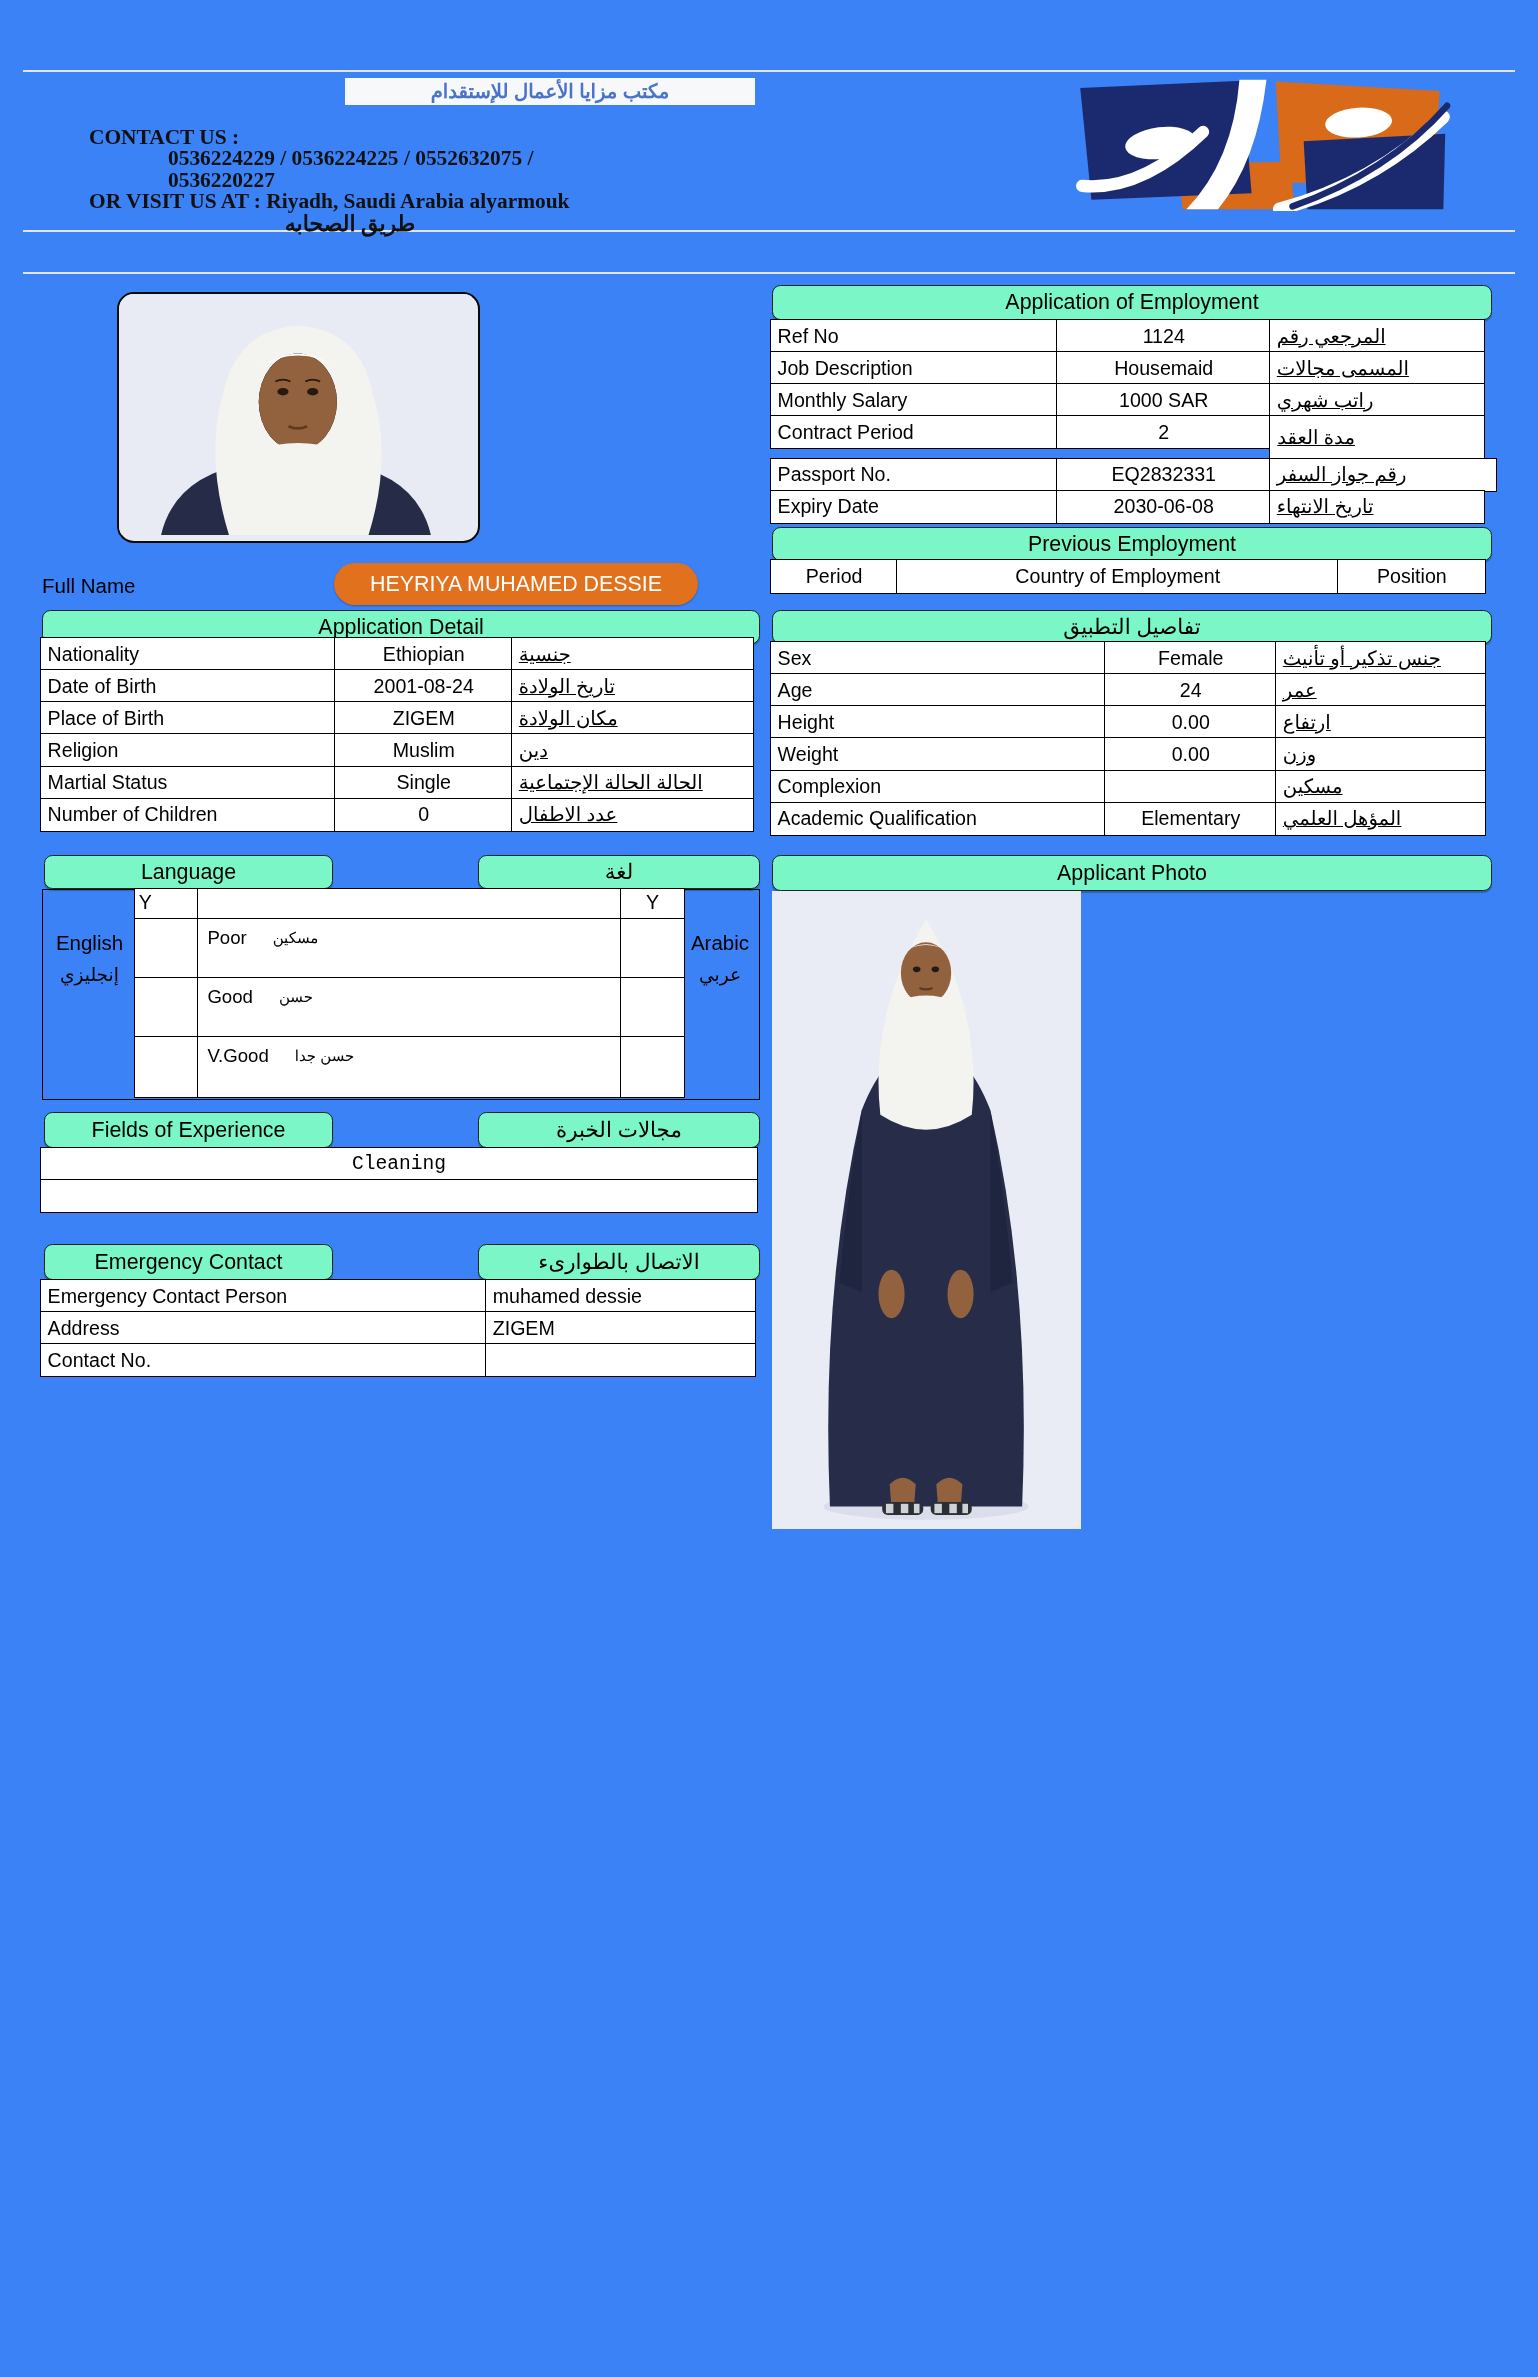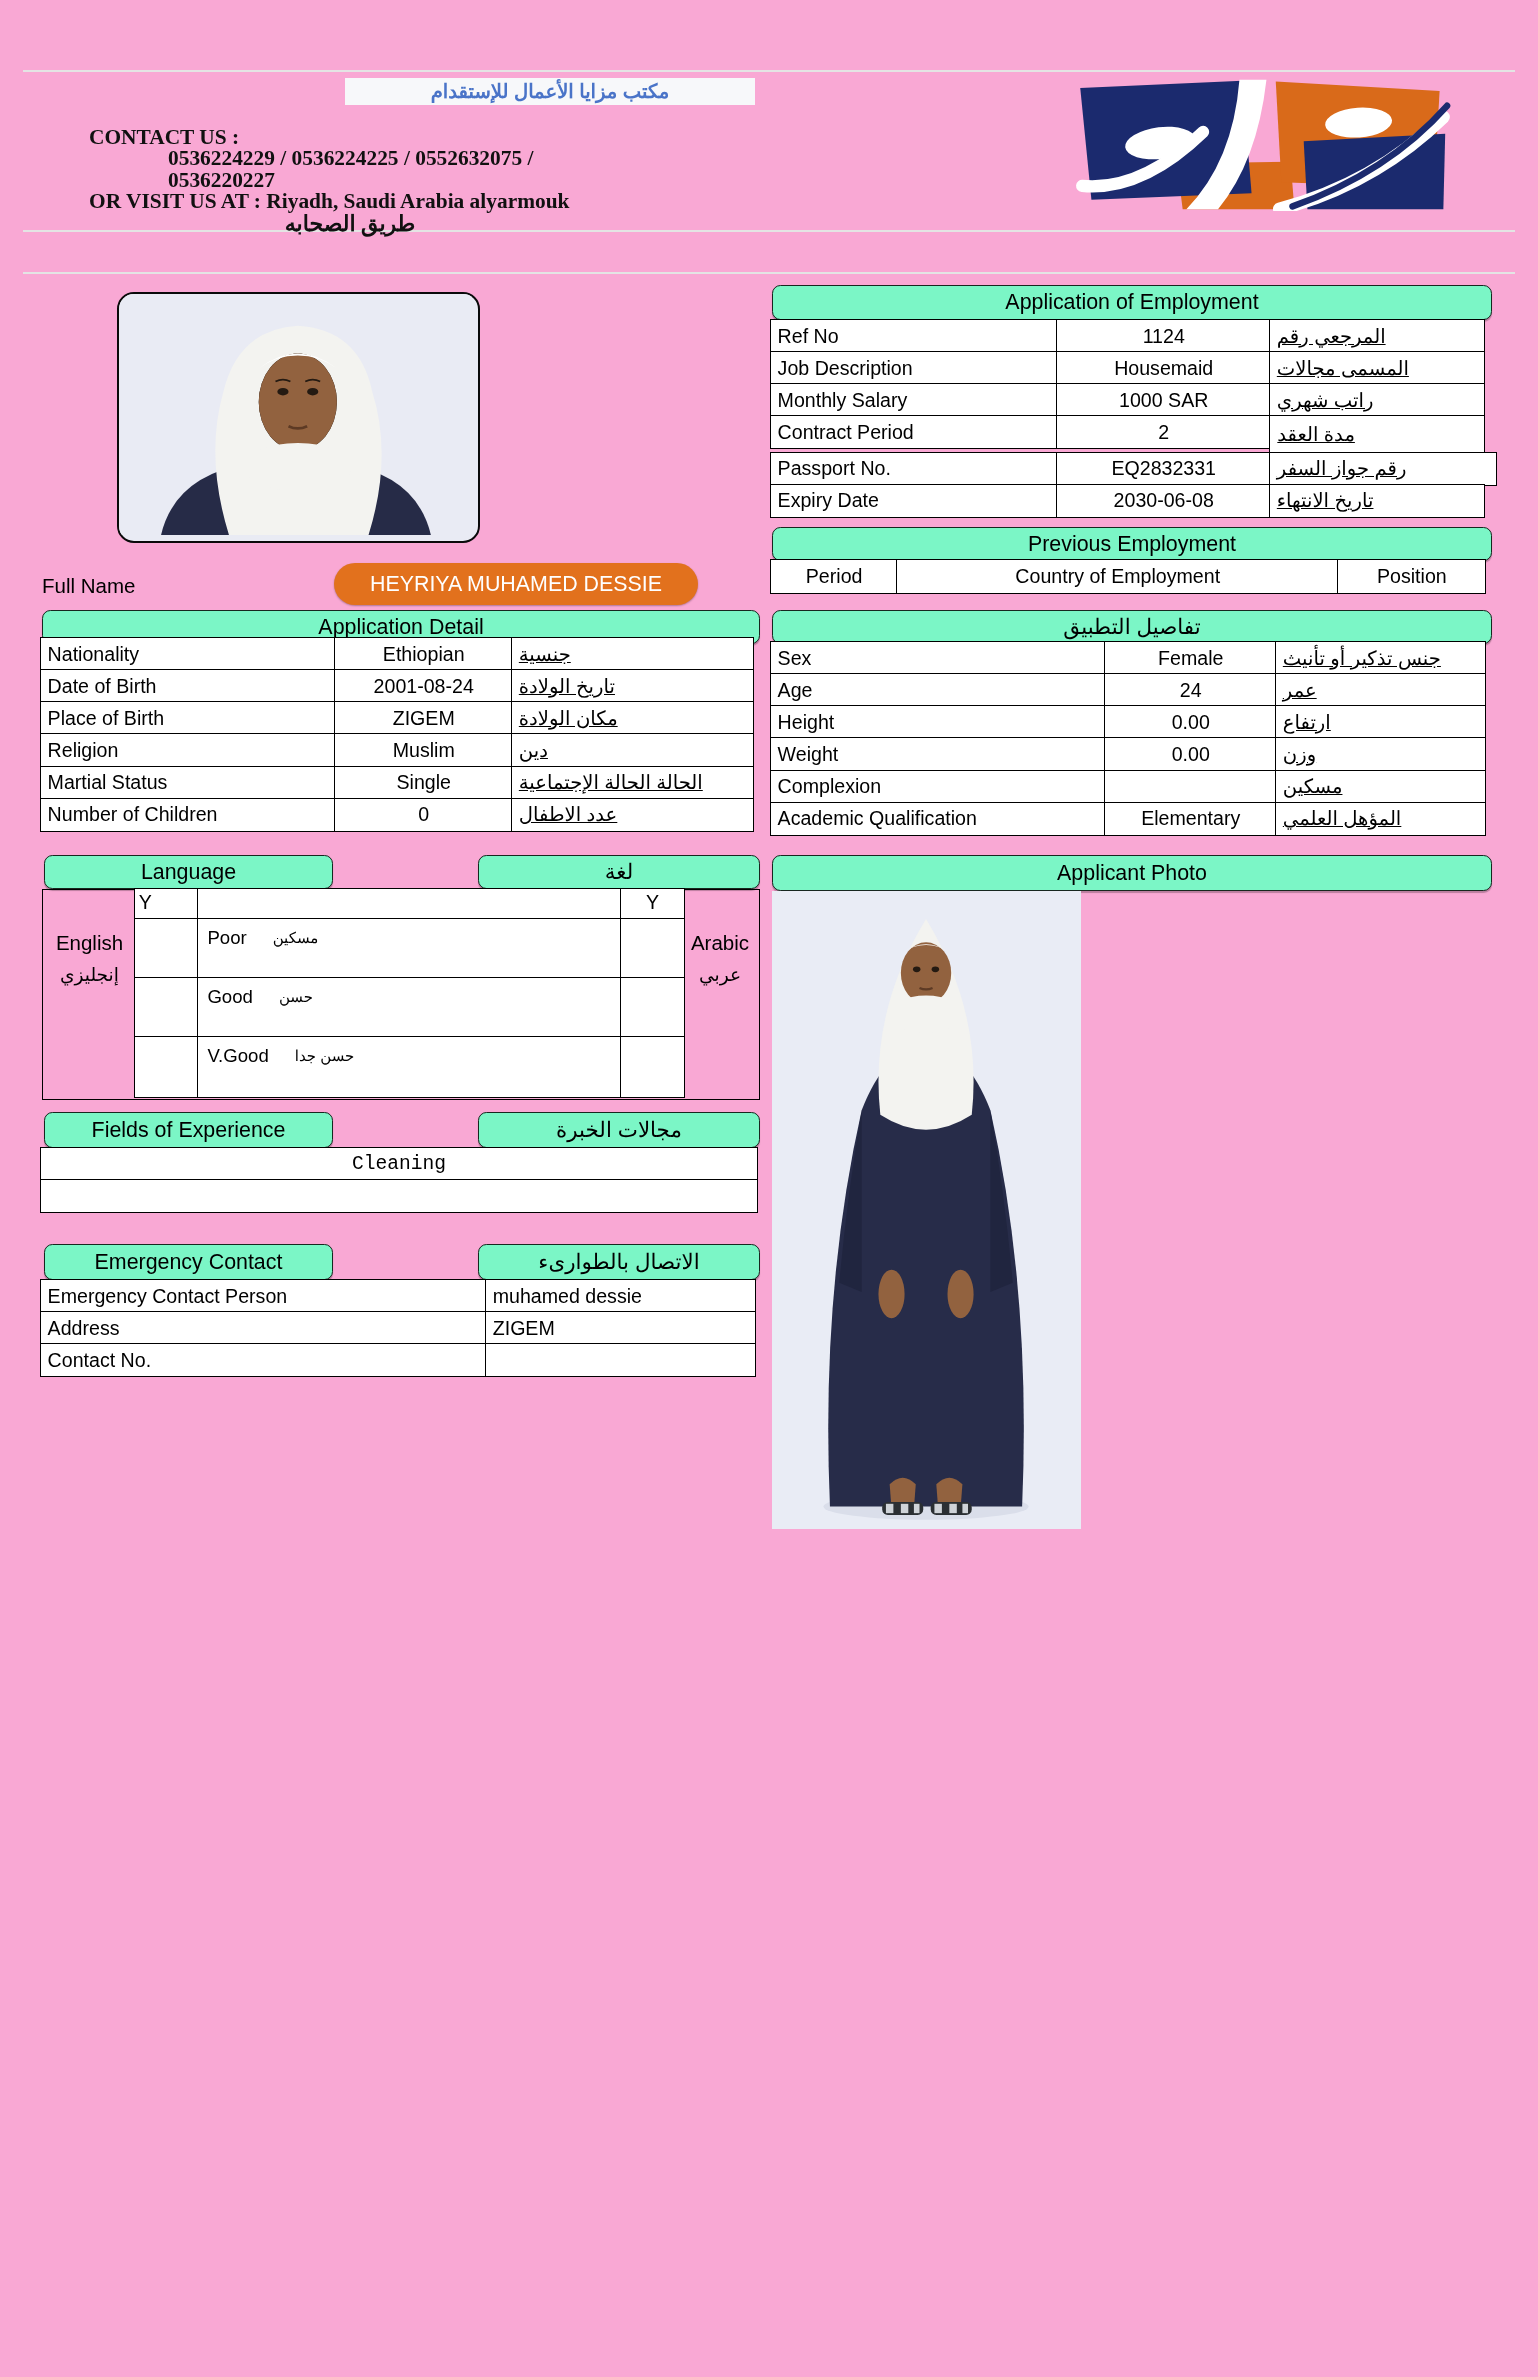--- a/index.html
+++ b/index.html
@@ -1,16 +1,16 @@
 <!DOCTYPE html>
 <html style="font-size:15px"><head>
 <meta charset="utf-8">
 <style>
   html,body{margin:0;padding:0;background:#fff;}
-  .page{position:relative;width:1538px;height:2377px;background:#f9a8d4;overflow:hidden;
+  .page{position:relative;width:1538px;height:2377px;background:#3b82f6;overflow:hidden;
         font-family:"Liberation Sans",sans-serif;color:#000;}
   .hr{position:absolute;left:23px;width:1492px;height:1.9px;background:#e4e4e4;}
   .office-name{position:absolute;left:345px;top:78px;width:410px;text-align:center;
         color:#4a74c8;font-size:19.6px;font-weight:bold;background:#f7f8fa;padding:1.9px 0;}
   .contact{position:absolute;left:89px;top:127px;width:522px;
         font-family:"Liberation Serif",serif;font-weight:bold;font-size:21.4px;line-height:21.4px;color:#111;}
   .contact .ln2{padding-left:79px;}
   .contact .ln4{text-align:center;font-size:22px;}
   .logo{position:absolute;left:1067px;top:76px;width:384px;height:135px;}
   .photo-frame{position:absolute;left:117px;top:292px;width:359px;height:247px;
@@ -111,21 +111,21 @@
         <div class="tcell arr" dir="rtl" style="width: 216px; height: 34px;">المسمى مجالات</div>
       </div>
       <div class="trow">
         <div class="tcell lbl" style="width: 288px; height: 34px;">Monthly Salary</div>
         <div class="tcell val" style="width: 215px; height: 34px;">1000 SAR</div>
         <div class="tcell arr" dir="rtl" style="width: 216px; height: 34px;">راتب شهري</div>
       </div>
       <div class="trow">
         <div class="tcell lbl" style="width: 288px; height: 34px;">Contract Period</div>
         <div class="tcell val" style="width: 215px; height: 34px;">2</div>
-        <div class="tcell arr" dir="rtl" style="width: 216px; height: 38px; padding-left: 7px;">مدة العقد</div>
+        <div class="tcell arr" dir="rtl" style="width: 216px; height: 44px; padding-left: 7px;">مدة العقد</div>
       </div>
       <div class="trow">
         <div class="tcell lbl" style="width: 288px; height: 34px;">Passport No.</div>
         <div class="tcell val" style="width: 215px; height: 34px;">EQ2832331</div>
         <div class="tcell arr" dir="rtl" style="width: 228px; height: 34px;">رقم جواز السفر</div>
       </div>
       <div class="trow">
         <div class="tcell lbl" style="width: 288px; height: 34px;">Expiry Date</div>
         <div class="tcell val" style="width: 215px; height: 34px;">2030-06-08</div>
         <div class="tcell arr" dir="rtl" style="width: 216px; height: 34px;">تاريخ الانتهاء</div>

